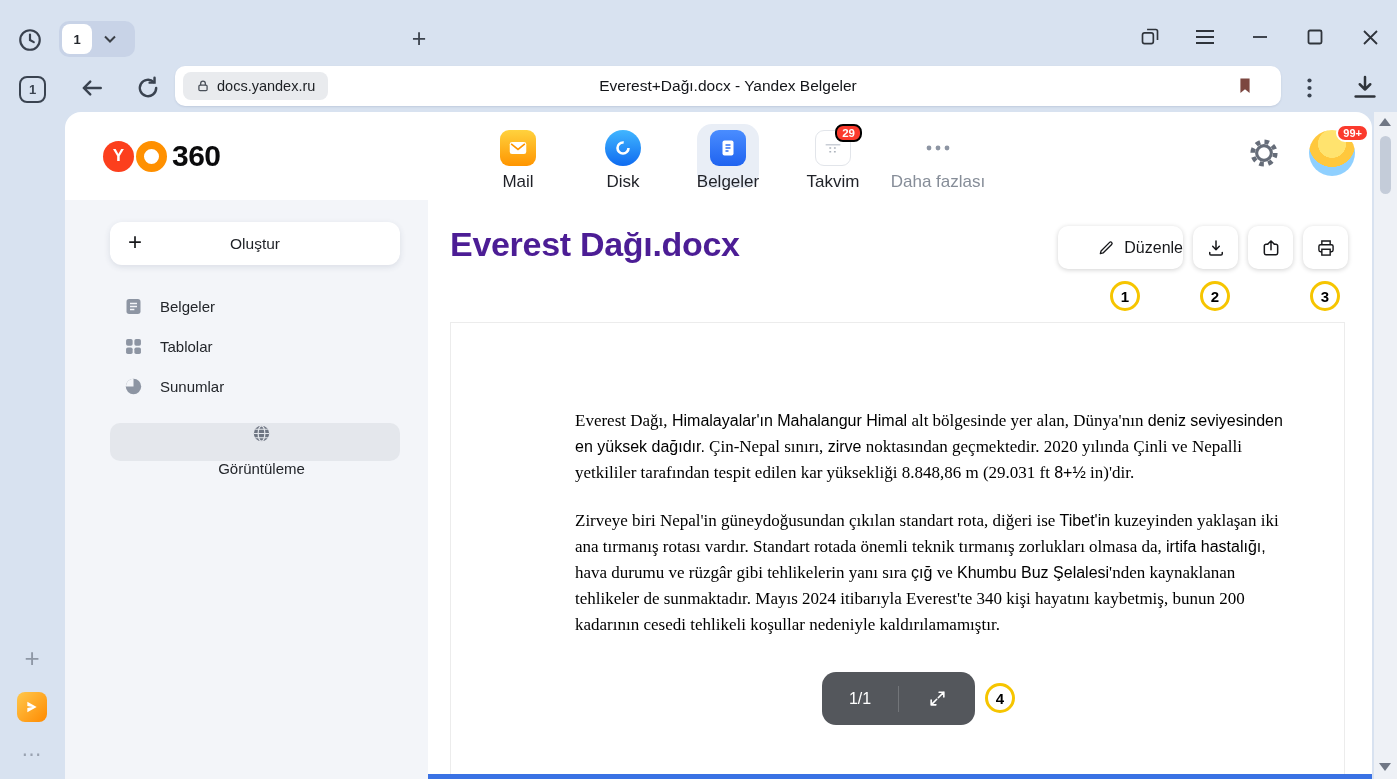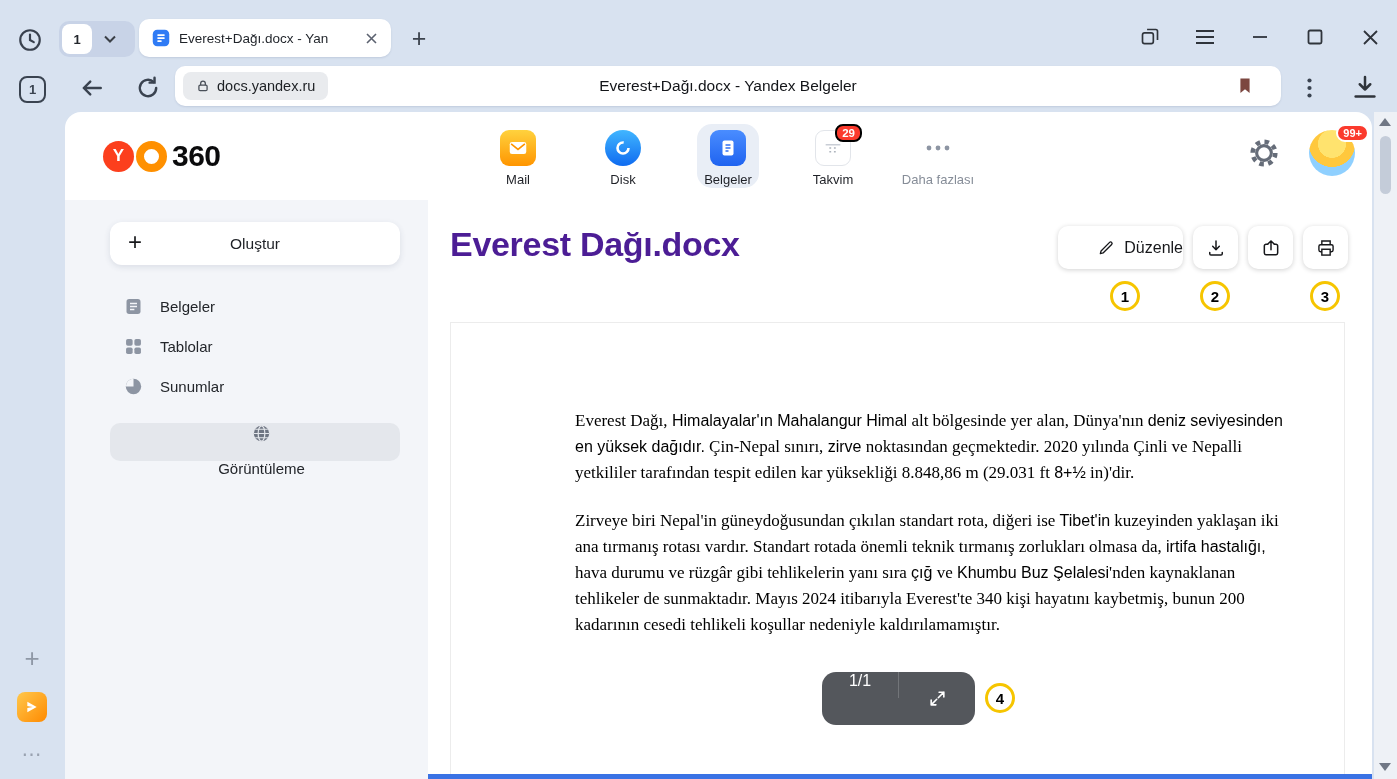--- a/index.html
+++ b/index.html
@@ -45,21 +45,21 @@
 
   .logo { left:38px; top:26px; height:36px; display:flex; align-items:center; }
   .logo-y { width:31px; height:31px; border-radius:50%; background:#fc3f1d; color:#fff; font-weight:800; font-size:17px; display:flex; align-items:center; justify-content:center; }
   .logo-o { width:31px; height:31px; border-radius:50%; border:8.5px solid #ff9000; margin-left:2px; }
   .logo-360 { font-size:30px; font-weight:800; color:#0b0b0c; margin-left:5px; letter-spacing:-.5px; }
 
   .nav { left:405px; top:8px; display:flex; gap:9px; }
   .nav-item { width:96px; position:relative; display:flex; flex-direction:column; align-items:center; padding-top:10px; cursor:pointer; }
   .nav-item.active::before { content:""; position:absolute; top:4px; left:50%; transform:translateX(-50%); width:62px; height:64px; background:#e9eef6; border-radius:15px; }
   .nav-ic { width:36px; height:36px; border-radius:9px; position:relative; z-index:1; display:flex; align-items:center; justify-content:center; }
-  .nav-label { margin-top:6px; font-size:13px; color:#1f2127; position:relative; z-index:1; white-space:nowrap;text-align:center; }
+  .nav-label { margin-top:6px; font-size:17px; color:#1f2127; position:relative; z-index:1; white-space:nowrap;text-align:center; }
   .nav-label.dim { color:#868d98; }
   .ic-mail { background:linear-gradient(180deg,#ffd23e,#ff9500); }
   .ic-disk { border-radius:50%; background:linear-gradient(180deg,#41b6ff,#0f6bf0); }
   .ic-docs { background:linear-gradient(180deg,#4a8dff,#1f63f0); }
   .ic-cal  { background:#fff; border:1px solid #e2e5ea; }
   .ic-more { color:#8d95a3; font-size:26px; }
   .cal-badge { position:absolute; top:-7px; right:-12px; background:#fb3a2d; color:#fff; font-size:11.5px; font-weight:700; padding:1px 5px; border-radius:8px; border:2px solid #000000; z-index:2; }
 
   .gear { left:1182px; top:24px; width:34px; height:34px; color:#666d79; cursor:pointer; }
   .avatar { left:1244px; top:18px; width:46px; height:46px; border-radius:50%; background:radial-gradient(circle at 50% 30%, #ffe36e 0 35%, #ffc83d 36% 58%, #8fd0ff 59% 100%); cursor:pointer; }
@@ -82,21 +82,21 @@
   .edit-btn { left:630px; top:26px; width:125px; height:43px; background:#fff; border-radius:10px; box-shadow:0 1px 5px rgba(0,0,0,.18); display:flex; align-items:center; justify-content:flex-end; gap:9px; font-size:16px; font-weight:500; color:#17181b; cursor:pointer; }
   .tool-btn { top:26px; width:45px; height:43px; background:#fff; border-radius:10px; box-shadow:0 1px 5px rgba(0,0,0,.18); display:flex; align-items:center; justify-content:center; color:#17181b; cursor:pointer; }
   .tb1 { left:765px; } .tb2 { left:820px; } .tb3 { left:875px; }
   .ann { width:30px; height:30px; border-radius:50%; background:#fff; border:3.5px solid #f6c500; box-shadow:0 0 0 2px #fff; color:#000; font-weight:700; font-size:15px; display:flex; align-items:center; justify-content:center; z-index:5; }
   .a1 { left:682px; top:81px; } .a2 { left:772px; top:81px; } .a3 { left:882px; top:81px; } .a4 { left:557px; top:483px; }
   .doc-page { left:22px; top:122px; width:895px; height:457px; background:#fff; border:1px solid #ececec; border-bottom:none; }
   .doc-text { padding:85px 60px 0 124px; font-family:"Liberation Serif", serif; font-size:17px; line-height:26px; color:#000; }
   .doc-text p + p { margin-top:22px; }
   .seg-sans { font-family:"Liberation Sans", sans-serif; font-size:16px; }
   .seg-bold { font-weight:400; }
-  .pager { left:394px; top:472px; width:153px; height:53px; background:#54575c; border-radius:14px; display:flex; color:#fff; z-index:4; }
+  .pager { left:394px; top:472px; width:153px; height:53px; background:#54575c; border-radius:14px; display:flex; align-items:center; color:#fff; z-index:4; }
   .pager-count { width:76px; text-align:center; font-size:16px; }
   .pager-div { width:1px; height:26px; background:rgba(255,255,255,.18); }
   .pager-expand { flex:1; display:flex; align-items:center; justify-content:center; cursor:pointer; }
   .blue-bar { left:0; top:574px; width:944px; height:5px; background:#3a72e4; }
 
   
   .scroll { left:1374px; top:112px; width:23px; height:667px; background:#eef1f6; }
   .scroll-up { position:absolute; top:6px; left:5px; width:0; height:0; border-left:6px solid transparent; border-right:6px solid transparent; border-bottom:8px solid #707785; }
   .scroll-thumb { position:absolute; top:24px; left:6px; width:11px; height:58px; background:#c4ccd9; border-radius:6px; }
   .scroll-down { position:absolute; bottom:8px; left:5px; width:0; height:0; border-left:6px solid transparent; border-right:6px solid transparent; border-top:8px solid #707785; }
@@ -115,36 +115,20 @@
 
   <div class="tabgroup">
     <div class="tabgroup-num">1</div>
     <div class="tabgroup-chev">
       <svg width="12" height="8" viewBox="0 0 12 8" fill="none" stroke="currentColor" stroke-width="2">
           <path d="M1 1.5l5 5 5-5"></path>
         </svg>
     </div>
   </div>
 
-  <div class="tab">
-    <div class="favicon">
-      <svg viewBox="0 0 24 24">
-          <rect x="1" y="1" width="22" height="22" rx="6" fill="#2f7bf5"></rect>
-          <rect x="7" y="7" width="10" height="2.2" rx="1" fill="#fff"></rect>
-          <rect x="7" y="11" width="10" height="2.2" rx="1" fill="#fff"></rect>
-          <rect x="7" y="15" width="6" height="2.2" rx="1" fill="#fff"></rect>
-        </svg>
-    </div>
-    <div class="tab-title">Everest+Dağı.docx - Yan</div>
-    <div class="tab-close">
-      <svg width="11" height="11" viewBox="0 0 11 11" stroke="currentColor" stroke-width="1.6">
-          <path d="M1 1l9 9M10 1l-9 9"></path>
-        </svg>
-    </div>
-  </div>
 
   <div class="newtab">+</div>
 
   <div class="win-icons">
     <span>
       <svg width="20" height="20" viewBox="0 0 24 24" fill="none" stroke="currentColor" stroke-width="2">
           <rect x="3" y="7" width="13" height="13" rx="2.5"></rect>
           <path d="M8.5 3H19a2 2 0 0 1 2 2v10.5"></path>
         </svg>
     </span>

